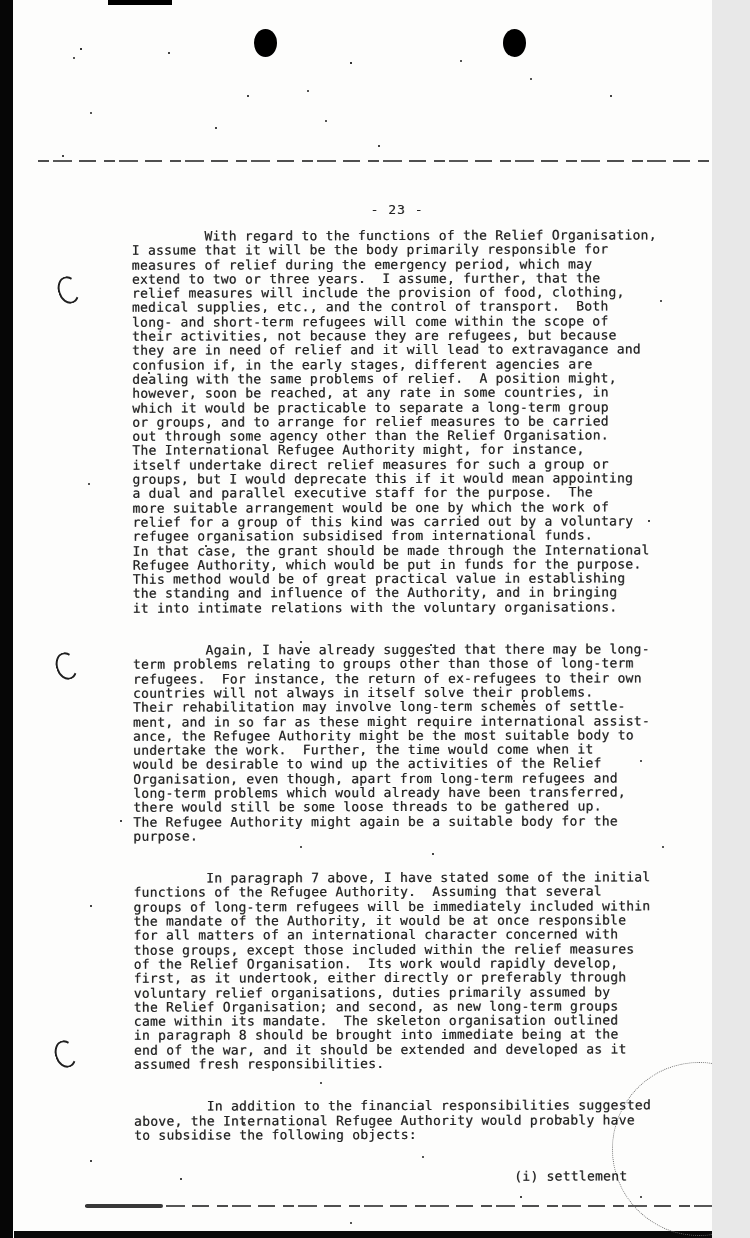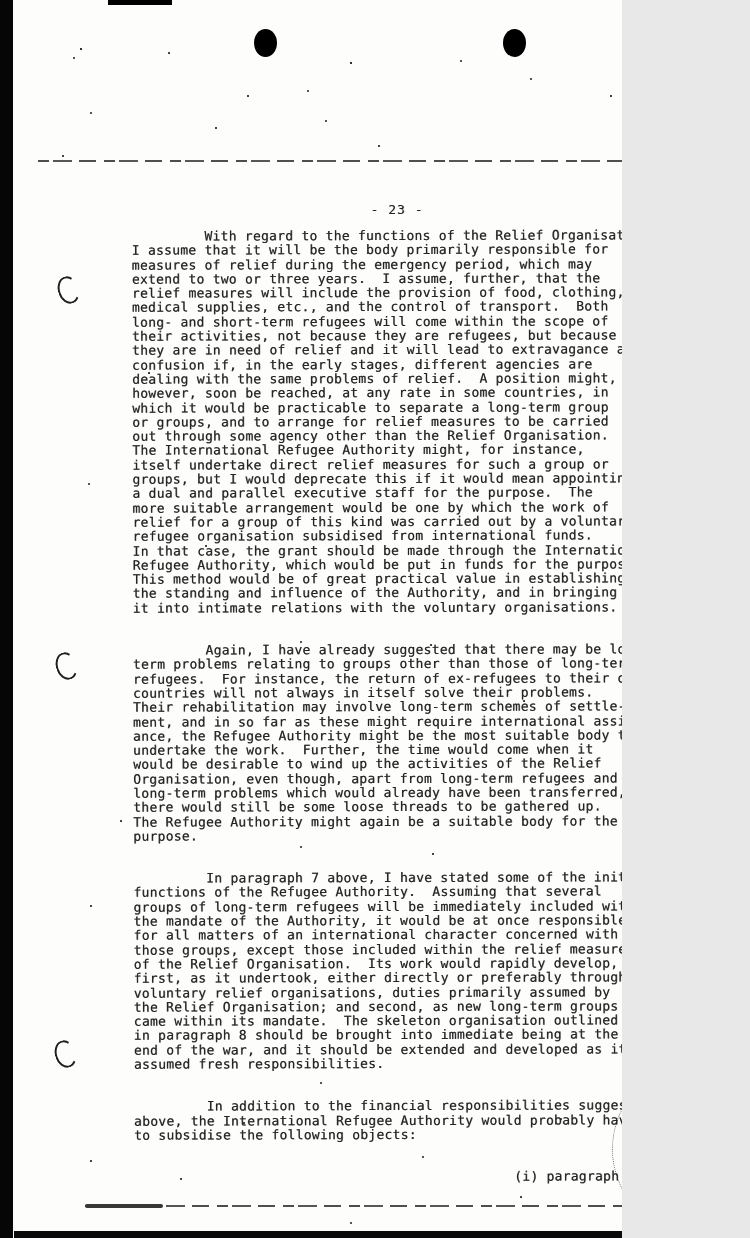--- a/index.html
+++ b/index.html
@@ -1,18 +1,18 @@
 <!DOCTYPE html>
 <html><head>
 <meta charset="utf-8">
 <style>
   html, body { margin: 0; padding: 0; background: #e8e8e8; }
   .page {
     position: relative;
-    width: 622px;
+    width: 712px;
     height: 1238px;
     background: #fdfdfc;
     overflow: hidden;
     font-family: "DejaVu Sans Mono", "Liberation Mono", monospace;
     color: #242424;
   }
 
   
   .edge-left  { position: absolute; left: 0; top: 0; width: 13px; height: 1238px; background: #060606; }
   .top-strip  { position: absolute; left: 108px; top: 0; width: 64px; height: 5px; background: #000; }
@@ -159,16 +159,16 @@
 first, as it undertook, either directly or preferably through
 voluntary relief organisations, duties primarily assumed by
 the Relief Organisation; and second, as new long-term groups
 came within its mandate.  The skeleton organisation outlined
 in paragraph 8 should be brought into immediate being at the
 end of the war, and it should be extended and developed as it
 assumed fresh responsibilities.</div>
     <div class="para">         In addition to the financial responsibilities suggested
 above, the International Refugee Authority would probably have
 to subsidise the following objects:</div>
-    <div class="list-line">(i) paragraph</div>
+    <div class="list-line">(i) settlement</div>
   </div>
 
 </div>
 
 </body></html>

